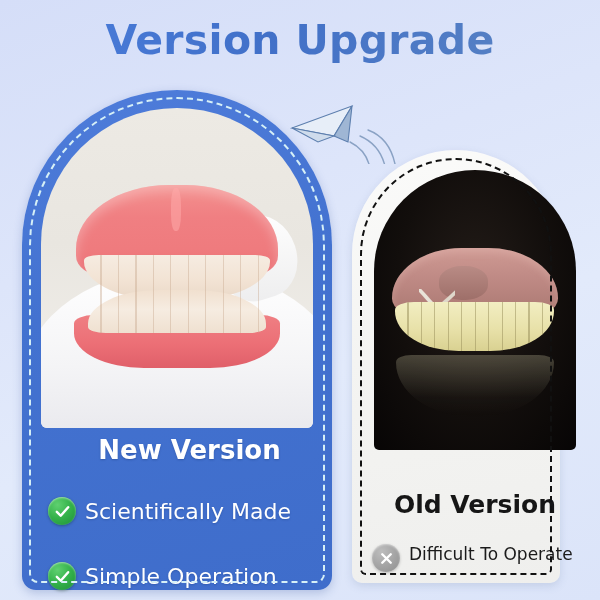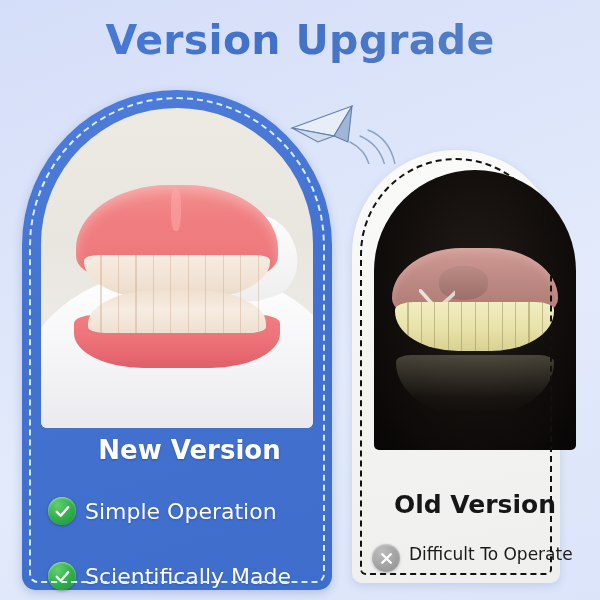--- a/index.html
+++ b/index.html
@@ -216,30 +216,30 @@
   <div class="card-new-title">New Version</div>
 
   <div class="list-new">
 
     <div class="row">
       <span class="ico ico-ok">
         <svg viewBox="0 0 24 24">
             <path d="M4 12.5 L9.5 18 L20 6" fill="none" stroke="#ffffff" stroke-width="3.4" stroke-linecap="round" stroke-linejoin="round"></path>
           </svg>
       </span>
-      <span class="row-label-new">Simple Operation</span>
+      <span class="row-label-new">Scientifically Made</span>
     </div>
 
     <div class="row">
       <span class="ico ico-ok">
         <svg viewBox="0 0 24 24">
             <path d="M4 12.5 L9.5 18 L20 6" fill="none" stroke="#ffffff" stroke-width="3.4" stroke-linecap="round" stroke-linejoin="round"></path>
           </svg>
       </span>
-      <span class="row-label-new">Scientifically Made</span>
+      <span class="row-label-new">Simple Operation</span>
     </div>
 
   </div>
 
   <div class="dash"></div>
 </div>
 
 <div class="card-old">
 
   <div class="photo-old">

